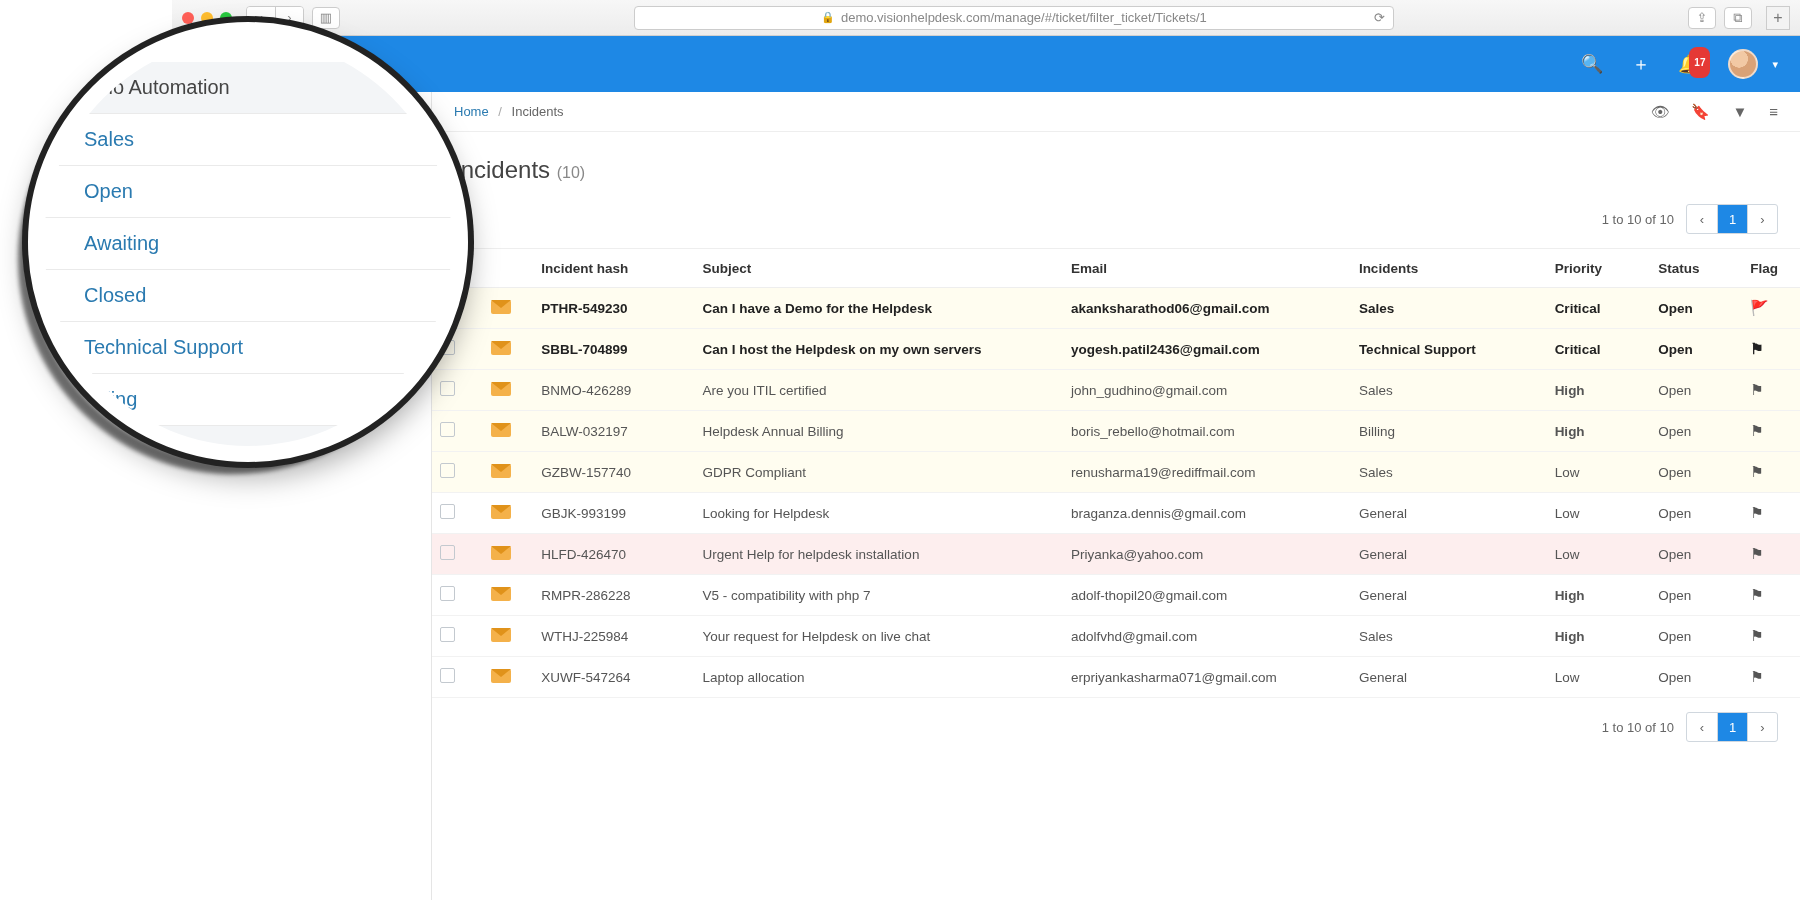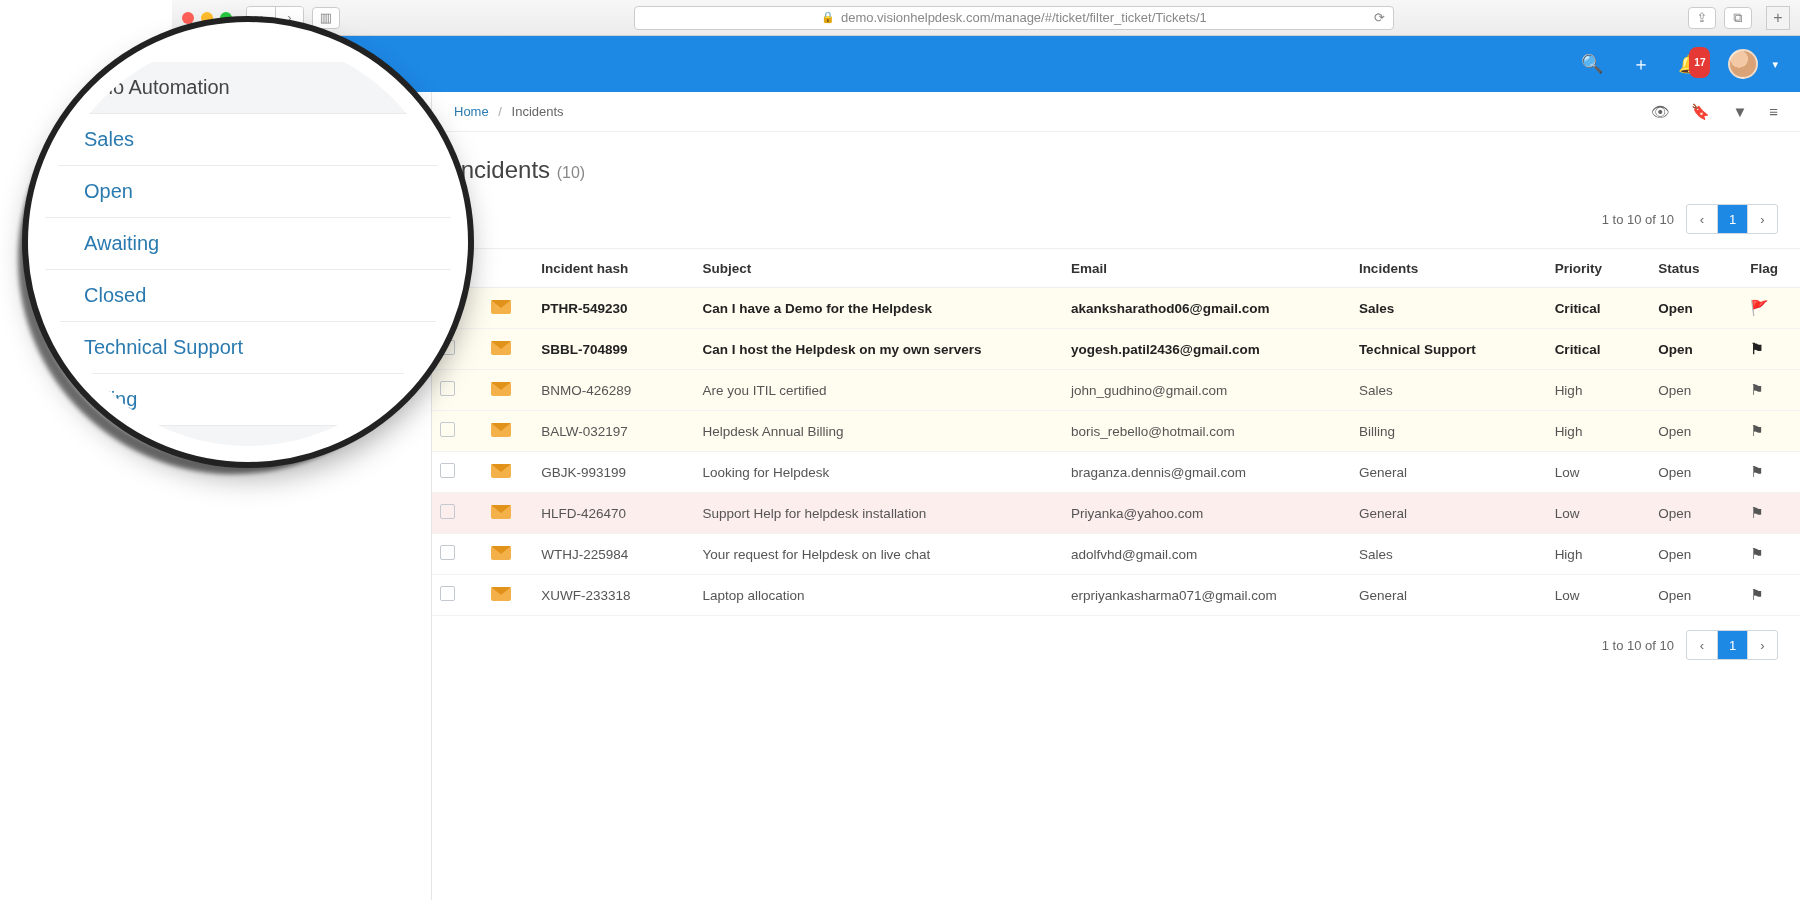--- a/index.html
+++ b/index.html
@@ -53,21 +53,21 @@
   .tbl { width:100%; border-collapse:collapse; font-size:13.5px;}
   .tbl th { text-align:left; font-weight:700; color:#333; padding:10px 8px; border-top:1px solid #eee; border-bottom:1px solid #eee;}
   .tbl td { padding:11px 8px; border-bottom:1px solid #f2f2f2; color:#555; vertical-align:middle;}
   .tbl tr.bold td { font-weight:700; color:#222;margin-top:19px;}
   .tbl tr.tint td { background:#fffdf0;}
   .tbl tr.pink td { background:#fdeeee;}
   .chk { width:15px; height:15px; border:1px solid #c3c9cf; border-radius:2px; display:inline-block;}
   .env { display:inline-block; width:20px; height:14px; background:#f4b14a; border-radius:2px; position:relative;}
   .env:before { content:""; position:absolute; left:0; right:0; top:0; border-left:10px solid transparent; border-right:10px solid transparent; border-top:8px solid #e0921a;}
   .prio-critical{color:#e53935; font-weight:600;}
-  .prio-high{color:#f5a623; font-weight:400;margin-left:8px;}
+  .prio-high{color:#f5a623; font-weight:700;margin-left:8px;}
   .prio-low{color:#3a9b3a; font-weight:500;}
   .status-open{color:#1e8e3e; font-weight:500;}
   .flag { color:#999; font-size:15px;}
   .flag.red { color:#d32f2f;}
   .col-chk{width:44px; padding-left:22px;} .col-env{width:44px;} .col-hash{width:140px;margin-left:44px;} .col-subj{width:320px;} .col-email{width:250px;} .col-dept{width:170px;} .col-prio{width:90px;} .col-stat{width:80px;margin-top:32px;} .col-flag{width:50px;}
 
   
   .lens-wrap { position:absolute; left:28px; top:22px; width:440px; height:440px; }
   .lens-wrap .shadow1 { position:absolute; inset:-6px 18px auto auto; left:-10px; top:22px; width:430px; height:430px; border-radius:50%; border:12px solid #111; opacity:.55; filter:blur(2px); transform:rotate(-4deg);}
   .lens { position:absolute; inset:0; border-radius:50%; background:#fff; border:16px solid #fff; box-shadow:0 0 0 6px #222, 0 14px 30px rgba(0,0,0,.35); overflow:hidden;}
@@ -199,57 +199,79 @@
             <td class="col-chk"><span class="chk"></span></td>
             <td class="col-env"><span class="env"></span></td>
             <td>BALW-032197</td>
             <td>Helpdesk Annual Billing</td>
             <td>boris_rebello@hotmail.com</td>
             <td>Billing</td>
             <td class="prio-high">High</td>
             <td class="status-open">Open</td>
             <td class="flag ">⚑</td>
           </tr>
+          <tr class="tint">
+            <td class="col-chk"><span class="chk"></span></td>
+            <td class="col-env"><span class="env"></span></td>
+            <td>GZBW-157740</td>
+            <td>GDPR Compliant</td>
+            <td>renusharma19@rediffmail.com</td>
+            <td>Sales</td>
+            <td class="prio-low">Low</td>
+            <td class="status-open">Open</td>
+            <td class="flag ">⚑</td>
+          </tr>
           <tr>
             <td class="col-chk"><span class="chk"></span></td>
             <td class="col-env"><span class="env"></span></td>
             <td>GBJK-993199</td>
             <td>Looking for Helpdesk</td>
             <td>braganza.dennis@gmail.com</td>
             <td>General</td>
             <td class="prio-low">Low</td>
             <td class="status-open">Open</td>
             <td class="flag ">⚑</td>
           </tr>
           <tr class="pink">
             <td class="col-chk"><span class="chk"></span></td>
             <td class="col-env"><span class="env"></span></td>
             <td>HLFD-426470</td>
-            <td>Support Help for helpdesk installation</td>
+            <td>Urgent Help for helpdesk installation</td>
             <td>Priyanka@yahoo.com</td>
             <td>General</td>
             <td class="prio-low">Low</td>
+            <td class="status-open">Open</td>
+            <td class="flag ">⚑</td>
+          </tr>
+          <tr>
+            <td class="col-chk"><span class="chk"></span></td>
+            <td class="col-env"><span class="env"></span></td>
+            <td>RMPR-286228</td>
+            <td>V5 - compatibility with php 7</td>
+            <td>adolf-thopil20@gmail.com</td>
+            <td>General</td>
+            <td class="prio-high">High</td>
             <td class="status-open">Open</td>
             <td class="flag ">⚑</td>
           </tr>
           <tr>
             <td class="col-chk"><span class="chk"></span></td>
             <td class="col-env"><span class="env"></span></td>
             <td>WTHJ-225984</td>
             <td>Your request for Helpdesk on live chat</td>
             <td>adolfvhd@gmail.com</td>
             <td>Sales</td>
             <td class="prio-high">High</td>
             <td class="status-open">Open</td>
             <td class="flag ">⚑</td>
           </tr>
           <tr>
             <td class="col-chk"><span class="chk"></span></td>
             <td class="col-env"><span class="env"></span></td>
-            <td>XUWF-233318</td>
+            <td>XUWF-547264</td>
             <td>Laptop allocation</td>
             <td>erpriyankasharma071@gmail.com</td>
             <td>General</td>
             <td class="prio-low">Low</td>
             <td class="status-open">Open</td>
             <td class="flag ">⚑</td>
           </tr>
         </tbody>
     </table>
 

